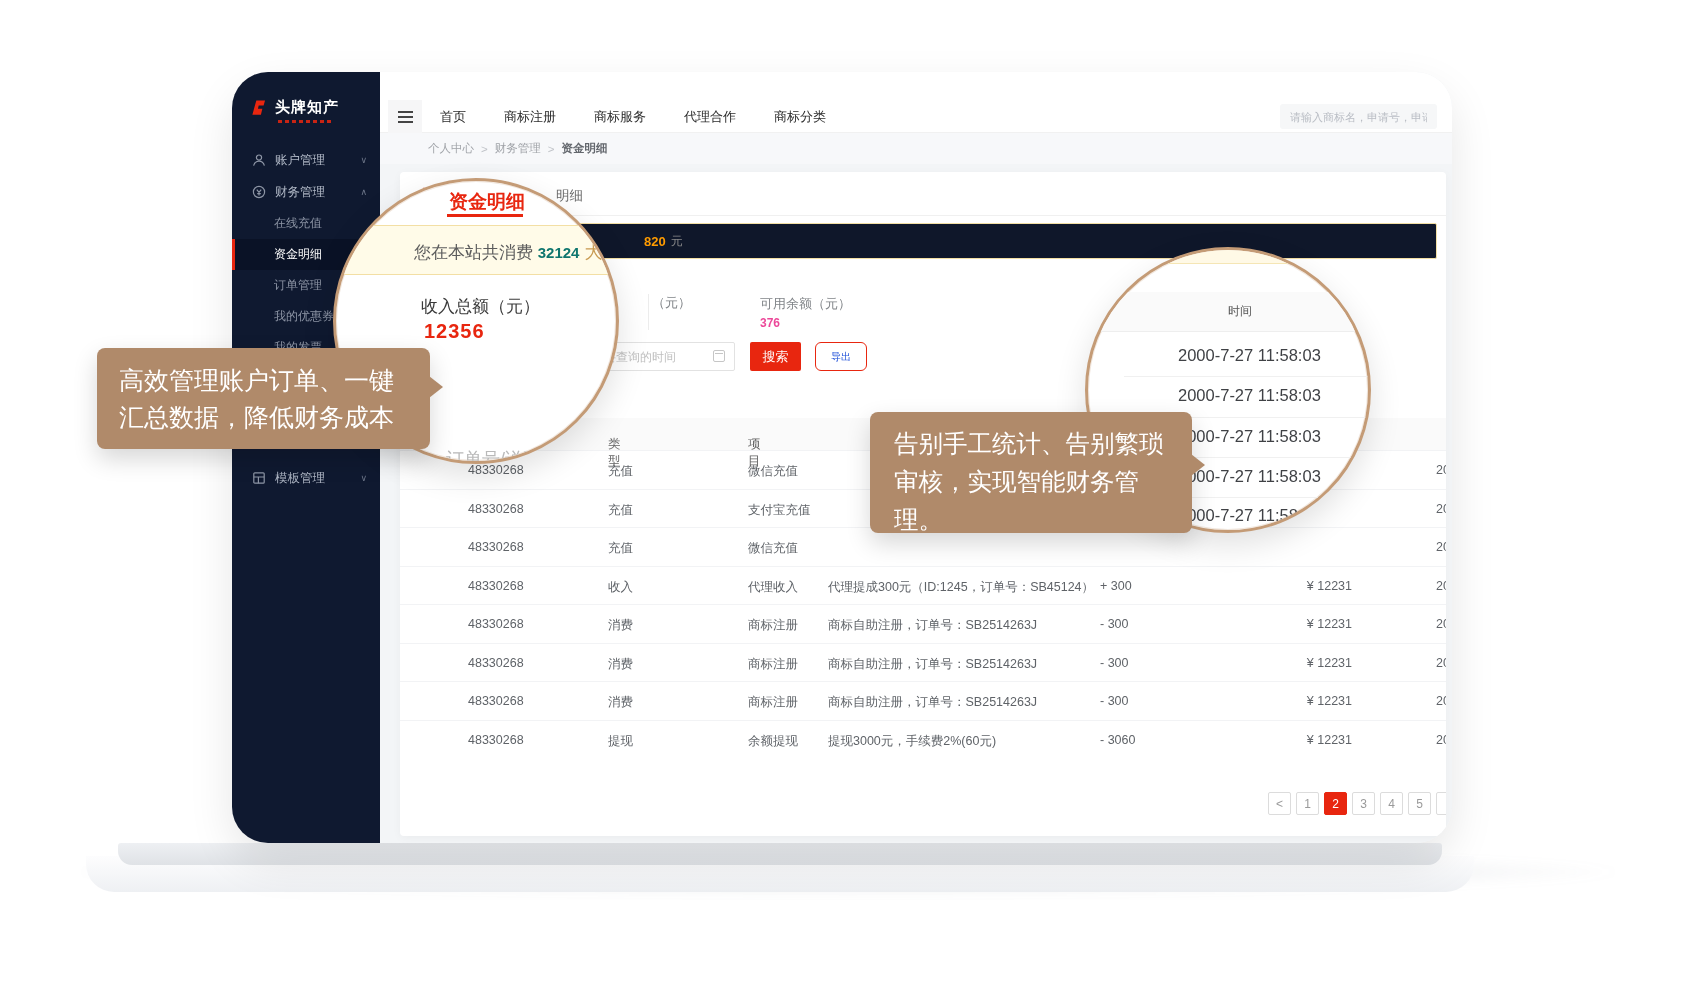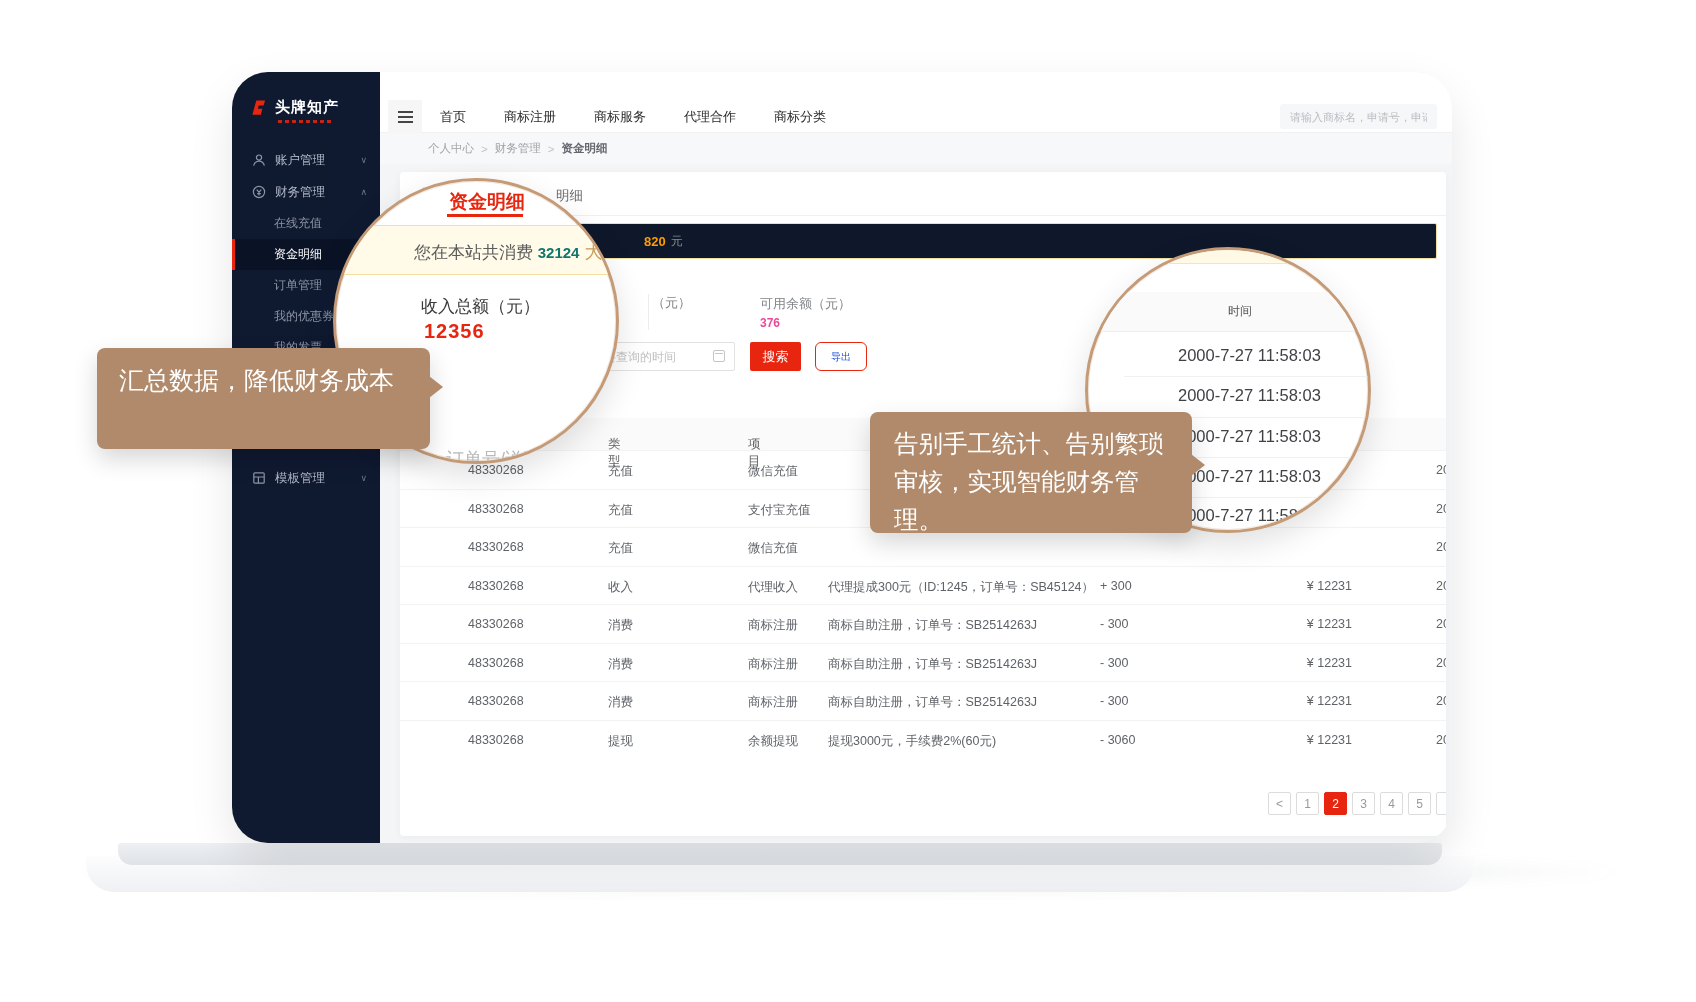--- a/index.html
+++ b/index.html
@@ -357,19 +357,20 @@
   <span class="lr-time" style="top:136px">2000-7-27 11:58:03</span>
   <div class="lr-sep" style="top:167px"></div>
   <span class="lr-time" style="top:177px">2000-7-27 11:58:03</span>
   <div class="lr-sep" style="top:207px"></div>
   <span class="lr-time" style="top:217px">2000-7-27 11:58:03</span>
   <div class="lr-sep" style="top:247px"></div>
   <span class="lr-time" style="top:256px">2000-7-27 11:58:03</span>
 </div>
 
 <div class="tip tip-left">
+  <div>高效管理账户订单、一键</div>
   <div>汇总数据，降低财务成本</div>
 </div>
 <div class="tip tip-right">
   <div>告别手工统计、告别繁琐</div>
   <div>审核，实现智能财务管</div>
   <div>理。</div>
 </div>
 
 </body></html>

